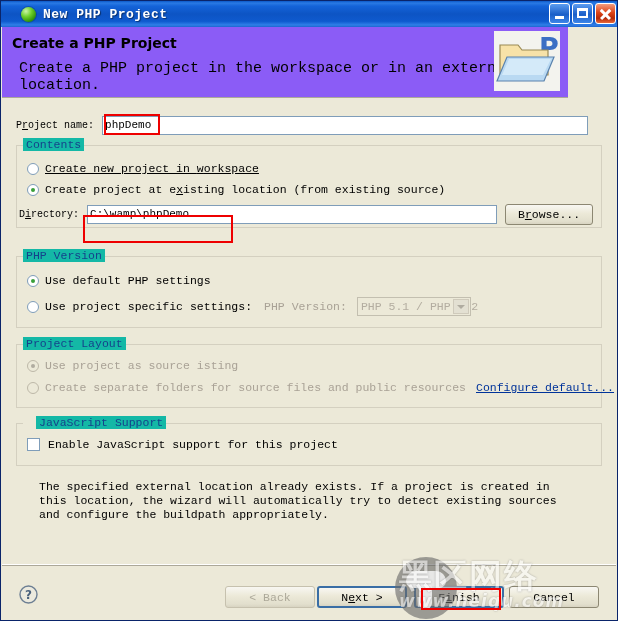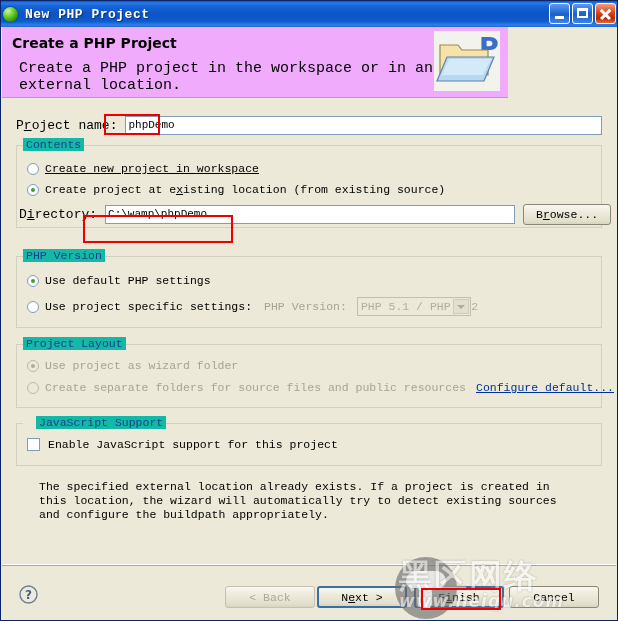--- a/index.html
+++ b/index.html
@@ -27,21 +27,21 @@
     position: absolute;
     left: 0; top: 0;
     width: 618px;
     height: 26px;
     box-sizing: border-box;
     background: linear-gradient(to bottom,
        #0c59c8 0%, #2a7ae4 8%, #1463d8 20%,
        #0d54c4 50%, #0f5ace 78%, #2f7fe8 92%, #1f66cf 100%);
     display: flex;
     align-items: center;
-    padding-left: 2px;
+    padding-left: 20px;
   }
   #title-icon {
     width: 15px; height: 15px;
     border-radius: 50%;
     background: radial-gradient(circle at 33% 28%, #ccf5a8 0%, #6dd02a 38%, #2e8f06 75%, #1d6b04 100%);
     box-shadow: 0 0 0 1px rgba(0,0,0,0.18);
     flex: 0 0 auto;
   }
   #title-text {
     color: #ffffff;
@@ -92,24 +92,24 @@
     width: 13px; height: 2.5px;
     background: #ffffff;
   }
   .tbtn.close .x1 { transform: rotate(45deg); }
   .tbtn.close .x2 { transform: rotate(-45deg); }
 
   
   #header {
     position: absolute;
     left: 1px; top: 26px;
-    width: 506px;
+    width: 566px;
     height: 71px;
     box-sizing: border-box;
-    background: #f0abfc;
+    background: #8b5cf6;
     border-bottom: 1px solid #aca899;
   }
   #header-title {
     position: absolute;
     left: 10px; top: 8px;
     font-family: "DejaVu Sans", "Liberation Sans", sans-serif;
     font-size: 14px;
     font-weight: bold;
     color: #000000;
   }
@@ -136,21 +136,21 @@
   }
 
   .row-projname {
     position: absolute;
     left: 14px; top: 17px;
     width: 586px; height: 20px;
     display: flex;
     align-items: center;
   }
   .lbl {
-    font-size: 13px;
+    font-size: 10px;
     color: #000000;
     white-space: nowrap;
   }
   .lbl u { text-decoration: underline; }
   .textinput {
     box-sizing: border-box;
     background: #ffffff;
     border: 1px solid #7f9db9;
     height: 19px;
     line-height: 17px;
@@ -492,21 +492,21 @@
       </div>
     </div>
 
     <div class="group" style="left:14px; top:246px; width:586px; height:64px;">
       <div class="grpline-l"></div>
       <div class="grpline-r" style="width:505px;"></div>
       <div class="group-title" style="left:6px;">Project Layout</div>
 
       <div class="optrow dim" style="left:10px; top:15px;">
         <span class="radio disabled checked"></span>
-        <span>Use project as wizard folder</span>
+        <span>Use project as source isting</span>
       </div>
 
       <div class="optrow dim" style="left:10px; top:37px;">
         <span class="radio disabled"></span>
         <span>Create separate folders for source files and public resources</span>
       </div>
 
       <a class="link" style="left:459px; top:37px;">Configure default...</a>
     </div>
 

